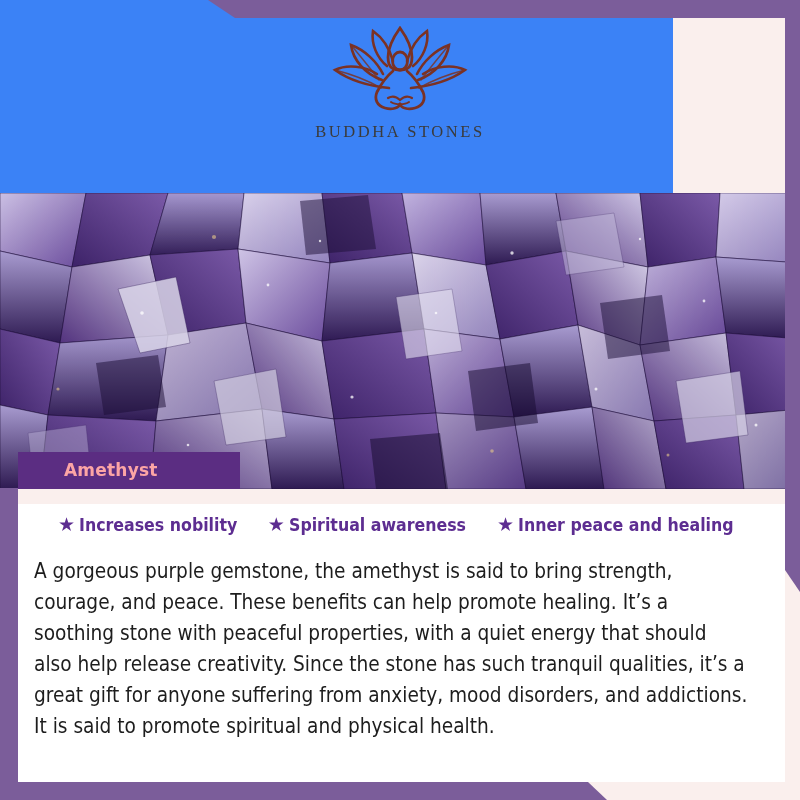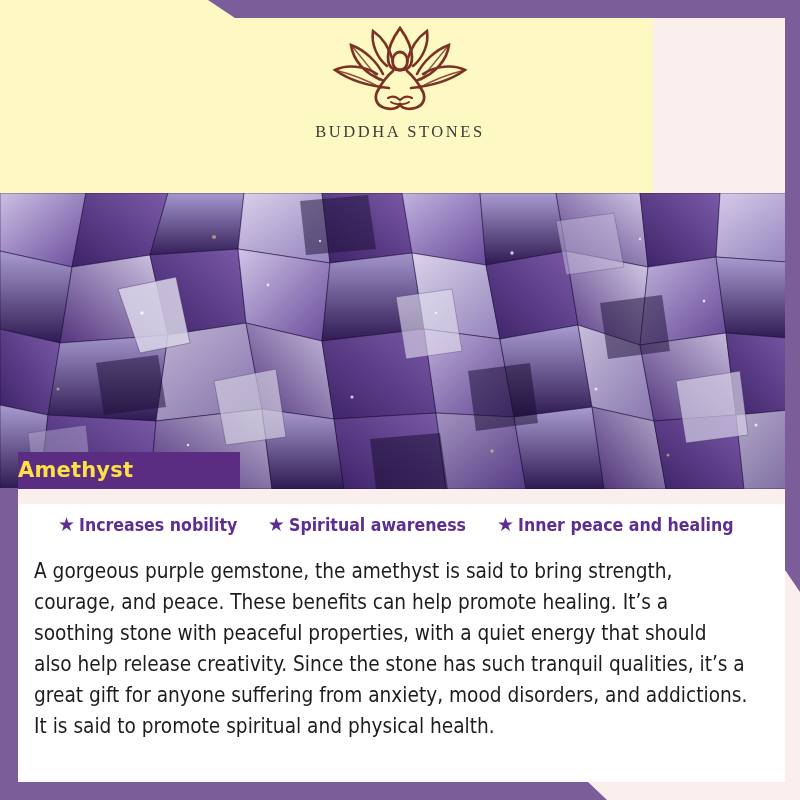--- a/index.html
+++ b/index.html
@@ -61,22 +61,23 @@
     z-index: 6;
   }
 
   
   .header {
     position: absolute;
     top: 0;
     left: 0;
     width: 653px;
     height: 193px;
-    background: #fef9c3;
+    background: #3b82f6;
     z-index: 2;
+    padding-left: 20px;
   }
   .logo-wrap {
     position: absolute;
     top: 26px;
     left: 0;
     width: 800px;
     text-align: center;
   }
   .logo-mark {
     display: block;
@@ -144,25 +145,26 @@
     position: absolute;
     left: 18px;
     top: 452px;
     width: 222px;
     height: 37px;
     background: #5b2d82;
     z-index: 5;
   }
   .stone-tag span {
     display: block;
+    padding-left: 46px;
     line-height: 37px;
     font-family: "DejaVu Sans", sans-serif;
     font-weight: bold;
-    font-size: 21px;
-    color: #fde047;
+    font-size: 17px;
+    color: #fca5a5;
     letter-spacing: 0.2px;
   }
 
   
   .content {
     position: absolute;
     left: 18px;
     top: 489px;
     width: 767px;
     height: 293px;

